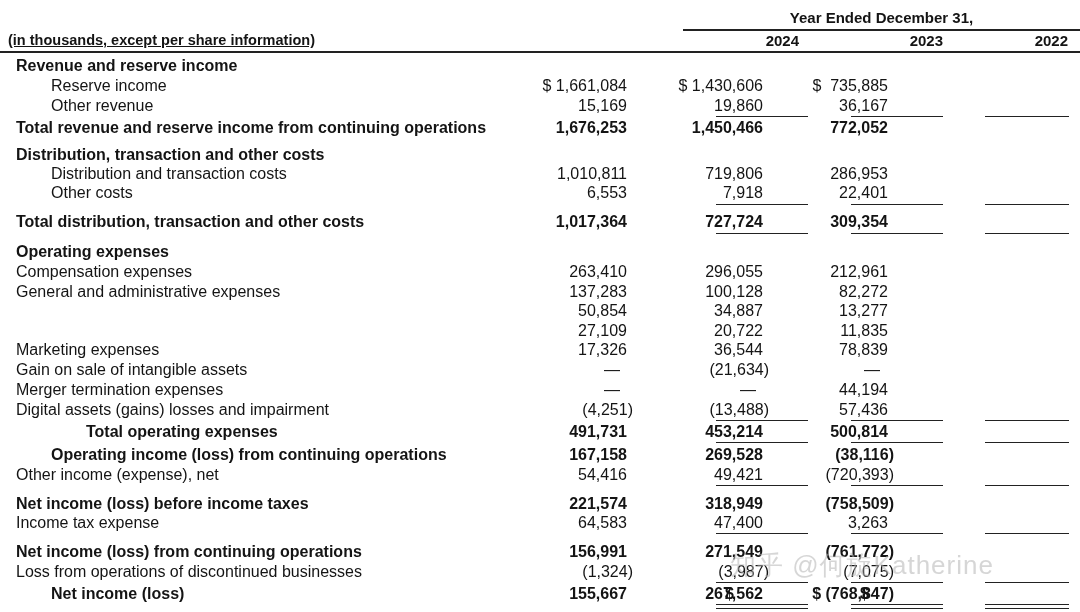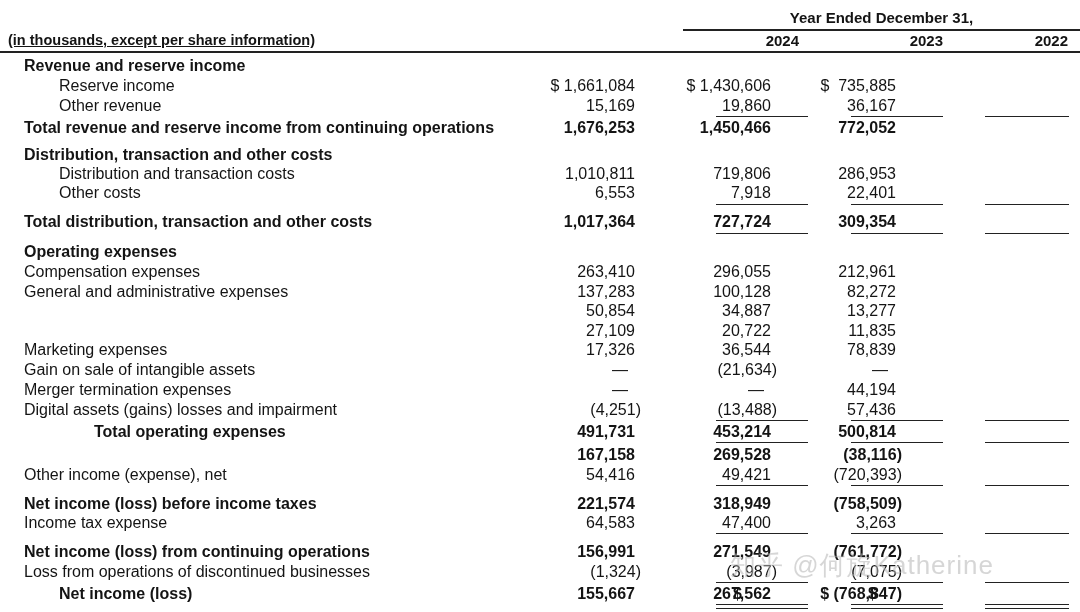--- a/index.html
+++ b/index.html
@@ -7,21 +7,21 @@
     width: 1080px; height: 612px; overflow: hidden; position: relative;
     font-family: "Liberation Sans", sans-serif; color: #141414;
   }
   .abs { position: absolute; }
   .year-title { left: 683px; width: 397px; top: 9px; text-align: center; font-weight: bold; font-size: 15px; }
   .year-rule { left: 683px; width: 397px; top: 29px; height: 0; border-top: 2px solid #222; }
   .units { left: 8px; top: 32px; font-size: 14.5px; font-weight: bold; }
   .yr { top: 32px; font-size: 15px; font-weight: bold; text-align: right; }
   .header-rule { left: 0; width: 1080px; top: 51px; height: 0; border-top: 2px solid #222; }
 
-  .row { position: absolute; left: 16px; width: 892px; height: 20px; font-size: 16px; line-height: 20px; }
+  .row { position: absolute; left: 8px; width: 892px; height: 20px; font-size: 16px; line-height: 20px; }
   .row .label { position: absolute; left: 8px; white-space: nowrap; }
   .row.bold .label, .row.bold .val { font-weight: bold; }
   .row .label.i1 { left: 43px; }
   .row .label.i2 { left: 78px; }
   .row .label.i3 { left: 43px; }
   .row .val { position: absolute; white-space: nowrap; text-align: right; }
   .row .v1 { right: 273px; }
   .row .v2 { right: 137px; }
   .row .v3 { right: 12px; }
   .row .cur { position: absolute; font-weight: bold; }
@@ -159,20 +159,21 @@
 <div class="row bold" style="top:422px;">
   <span class="label i2">Total operating expenses</span>
   <span class="val v1">491,731</span>
   <span class="val v2">453,214</span>
   <span class="val v3">500,814</span>
 </div>
 <div class="ul c1" style="top:442px;"></div>
 <div class="ul c2" style="top:442px;"></div>
 <div class="ul c3" style="top:442px;"></div>
 <div class="row bold" style="top:445px;">
+  <span class="label i3">Operating income (loss) from continuing operations</span>
   <span class="val v1">167,158</span>
   <span class="val v2">269,528</span>
   <span class="val" style="right:6px;">(38,116)</span>
 </div>
 <div class="row" style="top:465px;">
   <span class="label">Other income (expense), net</span>
   <span class="val v1">54,416</span>
   <span class="val v2">49,421</span>
   <span class="val" style="right:6px;">(720,393)</span>
 </div>

